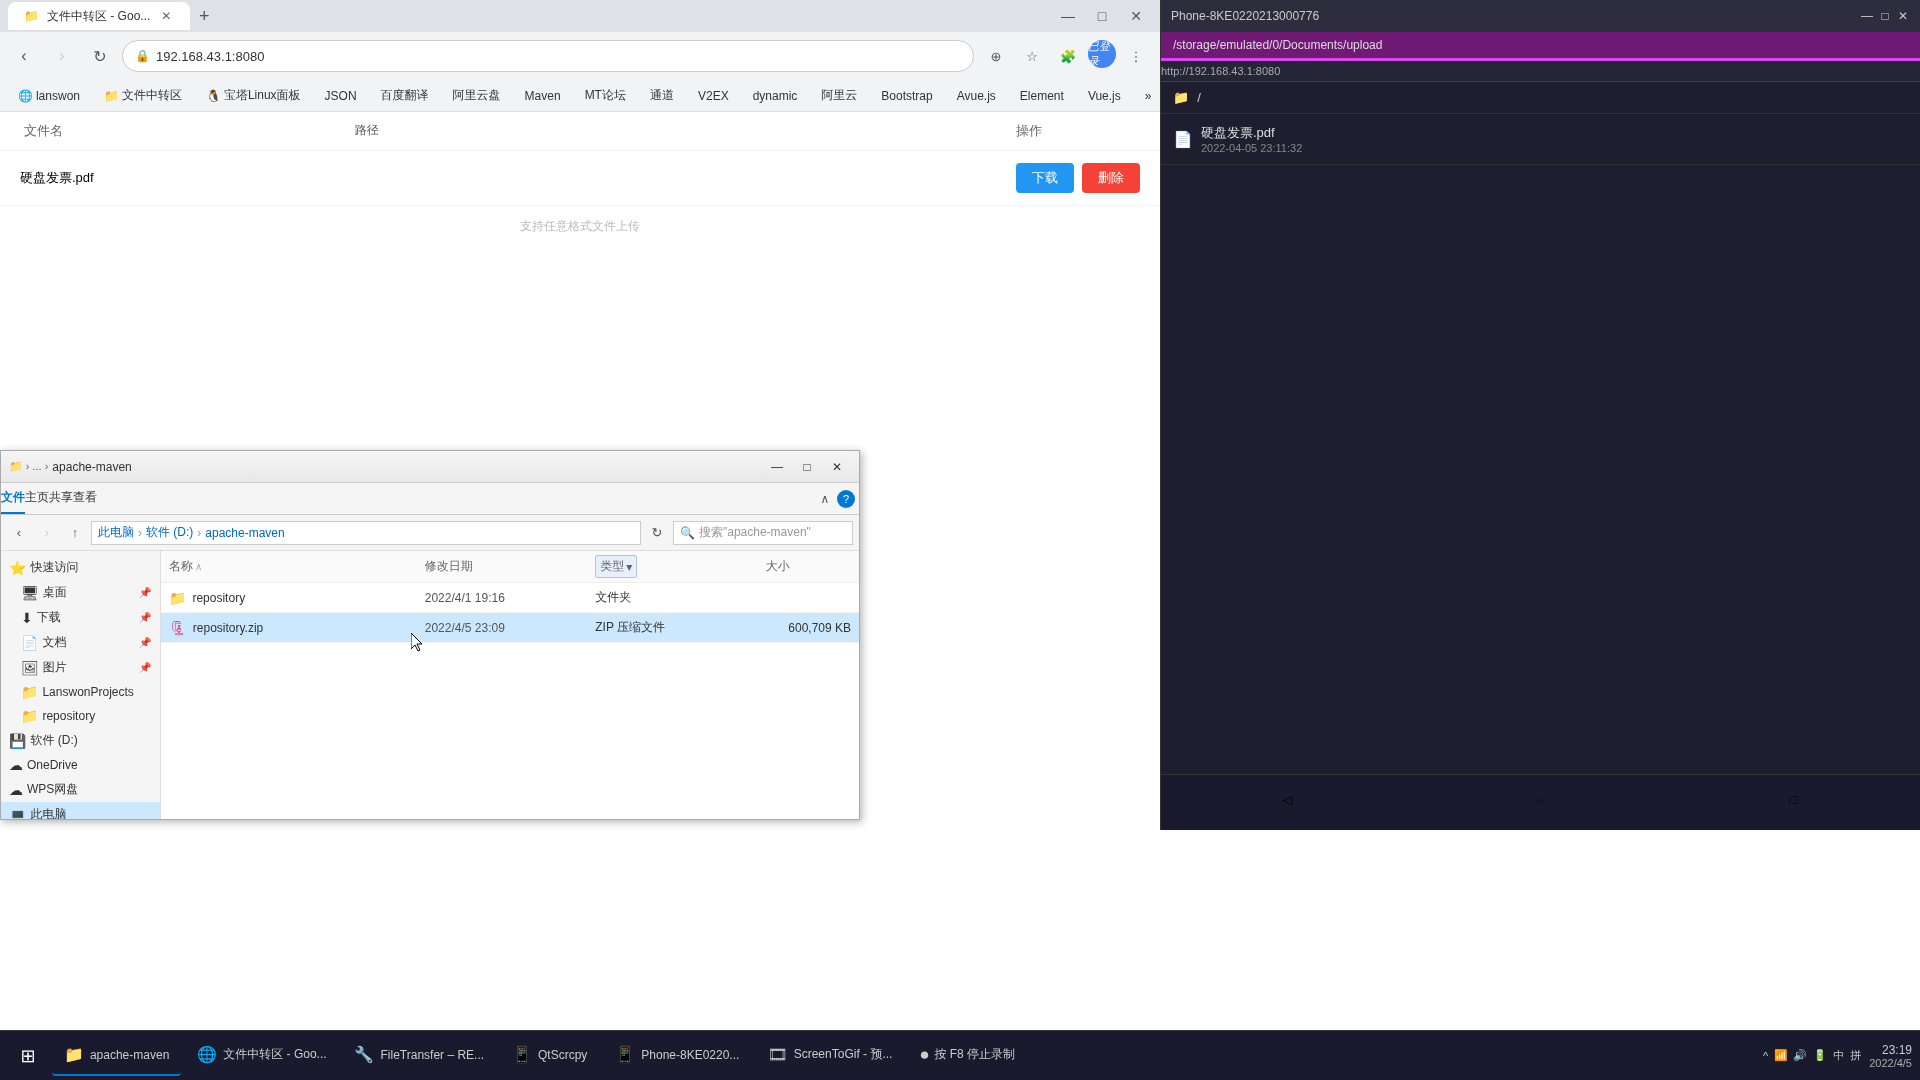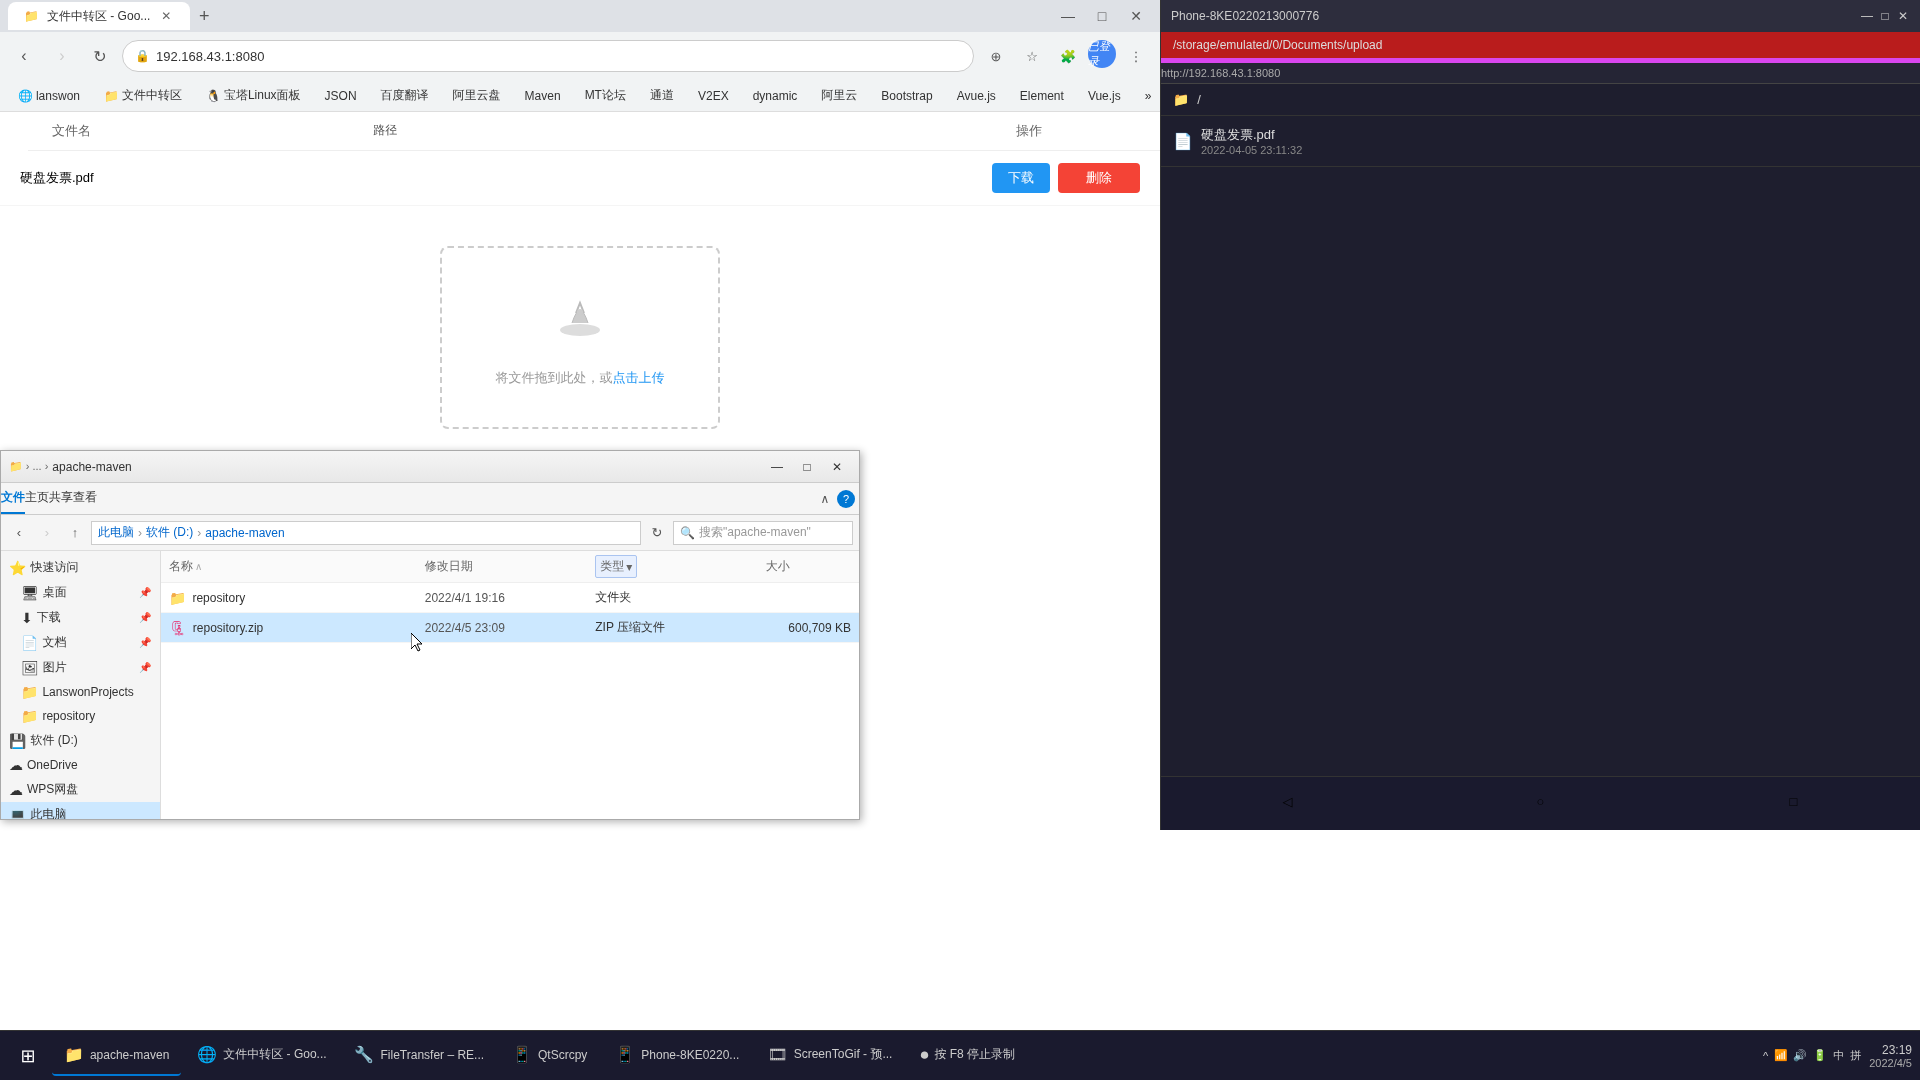--- a/index.html
+++ b/index.html
@@ -17,38 +17,38 @@
     .address-bar { flex: 1; height: 32px; background: #fff; border-radius: 16px; display: flex; align-items: center; padding: 0 12px; gap: 6px; font-size: 13px; color: #333; border: 1px solid #ccc; }
     .address-bar .lock-icon { color: #e53935; font-size: 12px; }
     .toolbar-icons { display: flex; gap: 4px; }
     .toolbar-icon { width: 32px; height: 32px; display: flex; align-items: center; justify-content: center; border-radius: 50%; cursor: pointer; color: #555; }
     .browser-bookmarks { height: 32px; background: #f1f3f4; display: flex; align-items: center; padding: 0 12px; gap: 12px; font-size: 12px; color: #333; border-bottom: 1px solid #ddd; overflow: hidden; }
     .bookmark-item { display: flex; align-items: center; gap: 3px; cursor: pointer; white-space: nowrap; padding: 2px 6px; border-radius: 4px; }
     .browser-content { background: #fff; height: calc(830px - 32px - 48px - 32px); overflow: hidden; }
 
     
     .web-app { padding: 0; height: 100%; }
-    .file-table-header { display: flex; padding: 10px 24px; border-bottom: 1px solid #eee; color: #666; font-size: 13px; margin-left: 28px; }
+    .file-table-header { display: flex; padding: 10px 24px; border-bottom: 1px solid #eee; color: #666; font-size: 13px; }
     .file-table-row { display: flex; align-items: center; padding: 12px 20px; border-bottom: 1px solid #f5f5f5; }
     .col-name { flex: 2; }
     .col-path { flex: 4; font-size: 12px; color: #555; }
     .col-action { display: flex; gap: 8px; }
     .btn-download { background: #2196F3; color: #fff; border: none; padding: 6px 16px; border-radius: 4px; cursor: pointer; font-size: 13px; }
-    .btn-delete { background: #f44336; color: #fff; border: none; padding: 6px 28px; border-radius: 4px; cursor: pointer; font-size: 13px; }
+    .btn-delete { background: #f44336; color: #fff; border: none; padding: 6px 16px; border-radius: 4px; cursor: pointer; font-size: 13px; }
     .upload-area { margin: 20px auto; width: 280px; border: 2px dashed #ccc; border-radius: 8px; padding: 40px 20px; text-align: center; color: #999; }
     .upload-icon { font-size: 48px; color: #bbb; margin-bottom: 10px; }
     .upload-link { color: #2196F3; cursor: pointer; }
 
     
     .phone-panel { position: absolute; top: 0; right: 0; width: 760px; height: 830px; background: #1a1a2e; border-left: 1px solid #333; }
     .phone-titlebar { height: 32px; background: #2d2d3d; display: flex; align-items: center; padding: 0 10px; justify-content: space-between; color: #ccc; font-size: 12px; }
     .phone-titlebar-left { display: flex; align-items: flex-start; gap: 8px; }
     .phone-titlebar-right { display: flex; gap: 4px; }
     .phone-win-btn { width: 14px; height: 14px; display: flex; align-items: center; justify-content: center; cursor: pointer; color: #ccc; font-size: 12px; }
-    .phone-path-bar { background: #b91c1c; padding: 6px 12px; color: #ddd; font-size: 12px; border-bottom: 5px solid #d946ef; }
+    .phone-path-bar { background: #701a75; padding: 6px 12px; color: #ddd; font-size: 12px; border-bottom: 3px solid #d946ef; }
     .phone-url-bar { background: #252535; padding: 4px 0; color: #aaa; font-size: 11px; border-bottom: 1px solid #444; }
     .phone-file-panel { background: #1e1e2e; height: calc(830px - 32px - 30px - 26px - 50px); overflow-y: auto; }
     .phone-nav-row { display: flex; align-items: center; padding: 8px 12px; color: #ccc; font-size: 13px; border-bottom: 1px solid #333; cursor: pointer; }
     .phone-file-row { display: flex; align-items: center; padding: 10px 12px; color: #ddd; font-size: 13px; border-bottom: 1px solid #333; cursor: pointer; }
     .phone-file-icon { margin-right: 8px; font-size: 16px; }
     .phone-file-info { display: flex; flex-direction: column; }
     .phone-file-name { color: #ddd; font-size: 13px; }
     .phone-file-date { color: #888; font-size: 11px; }
     .phone-bottom-bar { height: 50px; background: #1a1a2e; display: flex; align-items: center; justify-content: space-around; border-top: 1px solid #333; }
     .phone-bottom-btn { width: 40px; height: 40px; display: flex; align-items: center; justify-content: center; cursor: pointer; }
@@ -216,35 +216,20 @@
       </div>
 
       <div class="file-table-row">
         <div class="col-name">硬盘发票.pdf</div>
         <div class="col-action">
           <button class="btn-download">下载</button>
           <button class="btn-delete">删除</button>
         </div>
       </div>
 
-      <div style="display:flex;justify-content:center;margin-top:20px;">
-        <div class="upload-area">
-          <div class="upload-icon">
-            <svg width="60" height="60" viewBox="0 0 60 60">
-              <ellipse cx="30" cy="42" rx="20" ry="6" fill="#ddd"></ellipse>
-              <path d="M22 35 Q30 10 38 35" fill="#ccc" stroke="#bbb" stroke-width="1"></path>
-              <path d="M26 25 L30 15 L34 25" fill="none" stroke="#bbb" stroke-width="2"></path>
-              <circle cx="30" cy="24" r="3" fill="#ccc"></circle>
-            </svg>
-          </div>
-          <div>
-            <span>将文件拖到此处，或</span><span class="upload-link">点击上传</span>
-          </div>
-        </div>
-      </div>
       <div style="text-align:center;margin-top:12px;color:#bbb;font-size:12px;">支持任意格式文件上传</div>
     </div>
   </div>
 </div>
 
 <div class="phone-panel">
   <div class="phone-titlebar">
     <div class="phone-titlebar-left">
       <span>Phone-8KE0220213000776</span>
     </div>

